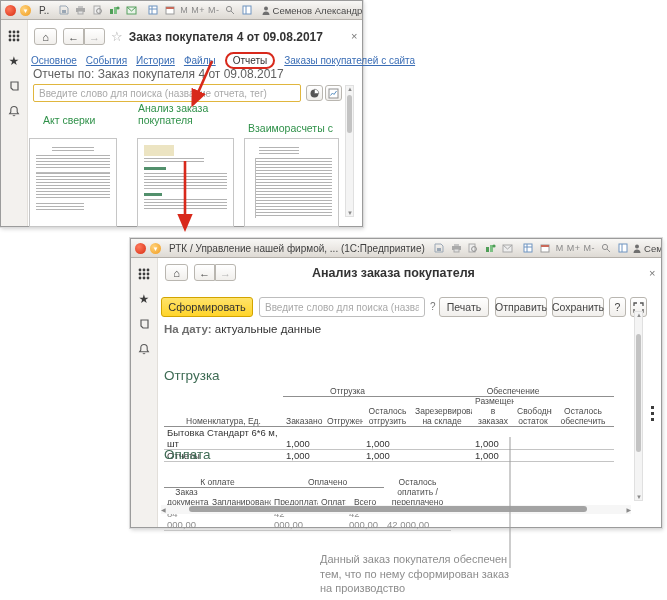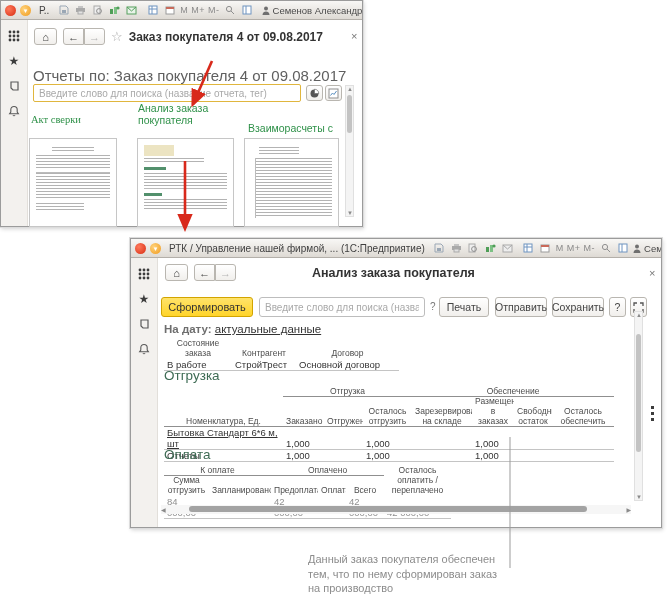--- a/index.html
+++ b/index.html
@@ -24,21 +24,21 @@
   .btn { background:linear-gradient(#fff,#f1efec); border:1px solid #b9b6b0; border-radius:3px; color:#444; display:inline-flex; align-items:center; justify-content:center; }
   .homebtn { width:23px; height:17px; font-size:11px; }
   .navarr { width:21px; height:17px; font-size:11px; }
   .navtitle { font-size:12px; font-weight:bold; color:#333; }
   .closex { color:#777; font-size:11px; }
 
   
   .tabs { position:absolute; left:30px; top:51px; display:flex; align-items:center; gap:9px; font-size:10px; }
   .tab { color:#3a6db5; text-decoration:underline; white-space:nowrap; }
   .tab-active { color:#333; text-decoration:none; border:2px solid #d8291b; border-radius:9px; padding:1px 6px; }
-  .w1sub { position:absolute; left:32px; top:66px; font-size:15px; color:#5f5f5f; }
+  .w1sub { position:absolute; left:32px; top:66px; font-size:12px; color:#5f5f5f; }
   .srch1 { position:absolute; left:32px; top:83px; width:268px; height:18px; border:1px solid #e0b63e; border-radius:2px; font-size:10px; padding:0 5px; color:#333; font-family:"Liberation Sans",sans-serif; }
   .srch1::placeholder, .srch2::placeholder { color:#a9a9a9; }
   .tinybtn { position:absolute; width:17px; height:16px; }
   .cardlbl { position:absolute; font-size:10.5px; color:#2f9149; line-height:1.15; }
   .card { position:absolute; background:#fff; border:1px solid #c6c6c6; }
   .stripes { background:repeating-linear-gradient(to bottom,#b3b3b3 0 1px, transparent 1px 3px); }
   .sgreen { height:3px; background:#52906c; }
 
   
   .vsb { position:absolute; width:9px; background:#f4f4f4; border:1px solid #e0e0e0; }
@@ -47,39 +47,39 @@
   .hsb { position:absolute; height:9px; background:#f6f6f6; }
   .hsb .hthumb { position:absolute; top:1px; height:6px; background:#a3a3a3; border-radius:3px; }
 
   
   .ybtn { position:absolute; background:linear-gradient(#ffe36a,#ffd42a); border:1px solid #d2a400; border-radius:3px; font-size:11px; color:#333; display:flex; align-items:center; justify-content:center; }
   .srch2 { position:absolute; border:1px solid #bdbdbd; border-radius:3px; font-size:10px; padding:0 5px; color:#333; font-family:"Liberation Sans",sans-serif; }
   .wbtn { position:absolute; font-size:10.5px; }
   .qmark { position:absolute; color:#777; font-size:10px; }
   .dateline { position:absolute; font-size:11.5px; }
   .dateline .lab { color:#6e6e6e;font-weight:bold; }
-  .dateline .val { color:#333; text-decoration:underline; }
+  .dateline .val { color:#333; }
   .h2g { position:absolute; font-size:13.5px; color:#3e6b54; }
 
   table.rep { border-collapse:collapse; table-layout:fixed; }
   table.rep td, table.rep th { font-weight:normal; vertical-align:bottom; padding:0 3px; overflow:hidden; }
   .gh { font-size:8.5px; font-weight:bold; color:#4c4c4c; text-align:center; border-bottom:1px solid #8f8f8f; }
   .ch { font-size:8.5px; font-weight:bold; color:#4c4c4c; text-align:center; line-height:1.15; vertical-align:middle; }
   .chname { vertical-align:middle; }
   .dr td { font-size:9.5px; color:#333; height:12px; }
   .num { text-align:left; }
   .hline td { border-bottom:1px solid #8f8f8f; }
   .rline td { border-bottom:1px solid #c4c4c4; }
   .tot td { font-weight:bold; border-bottom:1px solid #c4c4c4; }
   .grey td { color:#8f8f8f; }
 
   .dots3 { position:absolute; display:flex; flex-direction:column; gap:3px; }
   .dots3 i { width:3px; height:3px; background:#3c3c3c; }
 
-  .caption { position:absolute; left:308px; top:552px; width:190px; font-size:11px; color:#8c8c8c; line-height:1.32; }
+  .caption { position:absolute; left:320px; top:552px; width:190px; font-size:11px; color:#8c8c8c; line-height:1.32; }
 
   .overlay { position:absolute; left:0; top:0; width:667px; height:600px; pointer-events:none; z-index:60; }
 </style>
 </head>
 <body>
 
 <div class="stage">
 
   <div class="win" style="left:0; top:0; width:363px; height:227px;">
     <div class="tb">
@@ -183,20 +183,28 @@
       <span class="btn homebtn">⌂</span>
       <span style="display:flex;">
         <span class="btn navarr" style="border-radius:3px 0 0 3px;">←</span>
         <span class="btn navarr" style="border-radius:0 3px 3px 0; color:#b5b5b5;">→</span>
       </span>
       <span style="color:#a9a9a9; font-size:13px;">☆</span>
       <span class="navtitle">Заказ покупателя 4  от 09.08.2017</span>
     </div>
     <span class="closex" style="position:absolute; left:350px; top:29px;">×</span>
 
+    <div class="tabs">
+      <span class="tab">Основное</span>
+      <span class="tab">События</span>
+      <span class="tab">История</span>
+      <span class="tab">Файлы</span>
+      <span class="tab tab-active">Отчеты</span>
+      <span class="tab">Заказы покупателей с сайта</span>
+    </div>
 
     <div class="w1sub">Отчеты по: Заказ покупателя 4  от 09.08.2017</div>
 
     <input class="srch1" placeholder="Введите слово для поиска (название отчета, тег)" style="">
     <span class="btn tinybtn" style="left:305px; top:84px;">
         <svg width="11" height="11">
           <circle cx="5.5" cy="5.5" r="4" fill="#555"></circle>
           <path d="M5.5 5.5V1.2A4.3 4.3 0 0 1 9.8 5.5z" fill="#fff" stroke="#555" stroke-width=".5"></path>
         </svg>
       </span>
@@ -206,21 +214,21 @@
           <path d="M2.5 7.5l2-2.5 1.5 1.5 2.5-3.5" fill="none" stroke="#5a8fc0"></path>
         </svg>
       </span>
 
     <div class="vsb" style="left:344px; top:84px; height:132px;">
       <span class="sbarr" style="top:0;">▲</span>
       <span class="thumb" style="top:9px; height:38px;"></span>
       <span class="sbarr" style="bottom:0;">▼</span>
     </div>
 
-    <div class="cardlbl" style="left:30px; top:113px; width:90px;font-family:Liberation Serif, serif;">Акт сверки</div>
+    <div class="cardlbl" style="left:42px; top:113px; width:90px;">Акт сверки</div>
     <div class="cardlbl" style="left:137px; top:101px; width:92px;">Анализ заказа покупателя</div>
     <div class="cardlbl" style="left:247px; top:101px; width:100px;margin-top:20px;">Взаиморасчеты с контрагентом</div>
 
     <div class="card" style="left:28px; top:137px; width:88px; height:89px;">
       <div style="margin:8px auto 2px; width:42px; height:5px;" class="stripes"></div>
       <div style="margin:3px 6px 0; height:14px;" class="stripes"></div>
       <div style="margin:3px 6px 0; height:28px; border-top:1px solid #bbb;" class="stripes"></div>
       <div style="margin:3px 6px 0; width:48px; height:8px;" class="stripes"></div>
     </div>
     <div class="card" style="left:136px; top:137px; width:97px; height:89px;">
@@ -355,39 +363,20 @@
         <svg width="11" height="11">
           <path d="M1 4V1h3M7 1h3v3M10 7v3H7M4 10H1V7" fill="none" stroke="#555" stroke-width="1.3"></path>
         </svg>
       </span>
 
     <div class="dateline" style="left:33px; top:84px;">
       <span class="lab">На дату:</span>
       <span class="val">актуальные данные</span>
     </div>
 
-    <table class="rep" style="position:absolute; left:33px; top:100px; width:235px;">
-      <colgroup>
-          <col style="width:68px">
-          <col style="width:64px">
-          <col style="width:103px">
-        </colgroup>
-      <tbody>
-          <tr class="hline">
-        <th class="ch">Состояние заказа</th>
-        <th class="ch">Контрагент</th>
-        <th class="ch">Договор</th>
-      </tr>
-      <tr class="dr rline">
-        <td>В работе</td>
-        <td>СтройТрест</td>
-        <td>Основной договор</td>
-      </tr>
-    </tbody>
-      </table>
 
     <div class="h2g" style="left:33px; top:129px;">Отгрузка</div>
 
     <table class="rep" style="position:absolute; left:33px; top:147px; width:450px;">
       <colgroup>
         <col style="width:119px">
           <col style="width:41px">
           <col style="width:39px">
           <col style="width:49px">
         <col style="width:60px">
@@ -407,21 +396,21 @@
         <th class="ch">Осталось отгрузить</th>
         <th class="ch">Зарезервировано на складе</th>
         <th class="ch">Размещено в заказах</th>
         <th class="ch">Свободный остаток</th>
         <th class="ch">Осталось обеспечить</th>
       </tr>
       <tr class="dr hline" style="visibility:hidden;">
             <td colspan="8" style="height:0;"></td>
           </tr>
       <tr class="dr rline" style="border-top:1px solid #8f8f8f;">
-        <td style="border-top:1px solid #8f8f8f;text-decoration:underline;">Бытовка Стандарт 6*6 м, шт</td>
+        <td style="border-top:1px solid #8f8f8f;">Бытовка Стандарт 6*6 м, шт</td>
         <td class="num" style="border-top:1px solid #8f8f8f;">1,000</td>
         <td class="num" style="border-top:1px solid #8f8f8f;"></td>
         <td class="num" style="border-top:1px solid #8f8f8f;">1,000</td>
         <td class="num" style="border-top:1px solid #8f8f8f;"></td>
         <td class="num" style="border-top:1px solid #8f8f8f;">1,000</td>
         <td class="num" style="border-top:1px solid #8f8f8f;"></td>
         <td class="num" style="border-top:1px solid #8f8f8f;"></td>
       </tr>
       <tr class="dr tot">
         <td>Отчеты</td>
@@ -431,37 +420,37 @@
         <td class="num"></td>
         <td class="num">1,000</td>
         <td class="num"></td>
         <td class="num"></td>
       </tr>
     </tbody>
       </table>
 
     <div class="h2g" style="left:33px; top:208px;">Оплата</div>
 
-    <table class="rep" style="position:absolute; left:33px; top:226px; width:287px;">
+    <table class="rep" style="position:absolute; left:33px; top:238px; width:287px;">
       <colgroup>
         <col style="width:45px">
           <col style="width:62px">
           <col style="width:47px">
           <col style="width:28px">
           <col style="width:38px">
           <col style="width:67px">
       </colgroup>
       <tbody>
           <tr>
         <th colspan="2" class="gh">К оплате</th>
         <th colspan="3" class="gh">Оплачено</th>
         <th rowspan="2" class="ch chname">Осталось оплатить / переплачено</th>
       </tr>
       <tr class="hline">
-        <th class="ch">Сумма отгрузить</th>
+        <th class="ch">Заказ документа</th>
         <th class="ch">Запланировано</th>
         <th class="ch">Предоплата</th>
         <th class="ch">Оплата</th>
         <th class="ch">Всего</th>
       </tr>
       <tr class="dr rline grey">
         <td class="num">84 000,00</td>
         <td class="num"></td>
         <td class="num">42 000,00</td>
         <td class="num"></td>

